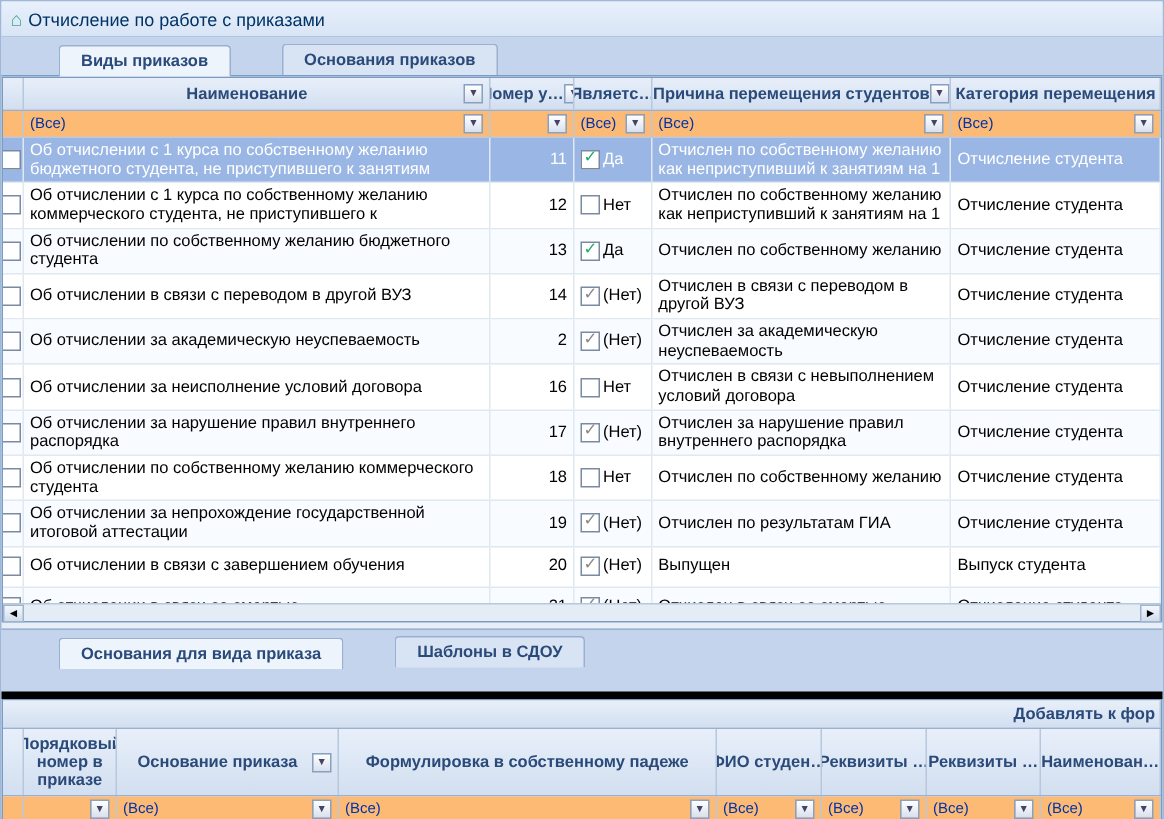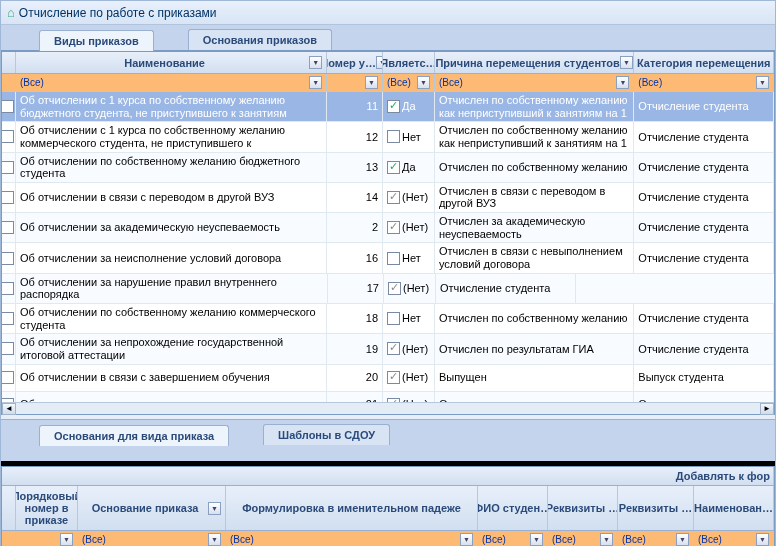--- a/index.html
+++ b/index.html
@@ -290,20 +290,21 @@
         <div class="row">
           <div class="cell t-c0">
             <span class="cb"></span>
           </div>
           <div class="cell t-c1 wrap">Об отчислении за нарушение правил внутреннего распорядка</div>
           <div class="cell t-c2 num">17</div>
           <div class="cell t-c3">
             <span class="cb checked-gray"></span>
             <span>(Нет)</span>
           </div>
+          <div class="cell t-c4 wrap">Отчислен за нарушение правил внутреннего распорядка</div>
           <div class="cell t-c5">Отчисление студента</div>
         </div>
         <div class="row">
           <div class="cell t-c0">
             <span class="cb"></span>
           </div>
           <div class="cell t-c1 wrap">Об отчислении по собственному желанию коммерческого студента</div>
           <div class="cell t-c2 num">18</div>
           <div class="cell t-c3">
             <span class="cb "></span>
@@ -371,21 +372,21 @@
     <div class="grid-header">
       <div class="col b-c0"></div>
       <div class="col b-c1" style="white-space:normal;text-align:center;">
           <span>Порядковый номер в приказе</span>
         </div>
       <div class="col b-c2">
           <span>Основание приказа</span>
           <span class="dropdown-btn">▼</span>
         </div>
       <div class="col b-c3">
-          <span>Формулировка в именительном падеже</span>
+          <span>Формулировка в собственному падеже</span>
         </div>
       <div class="col b-c4">
           <span>ФИО студен…</span>
         </div>
       <div class="col b-c5">
           <span>Реквизиты …</span>
         </div>
       <div class="col b-c6">
           <span>Реквизиты …</span>
         </div>

